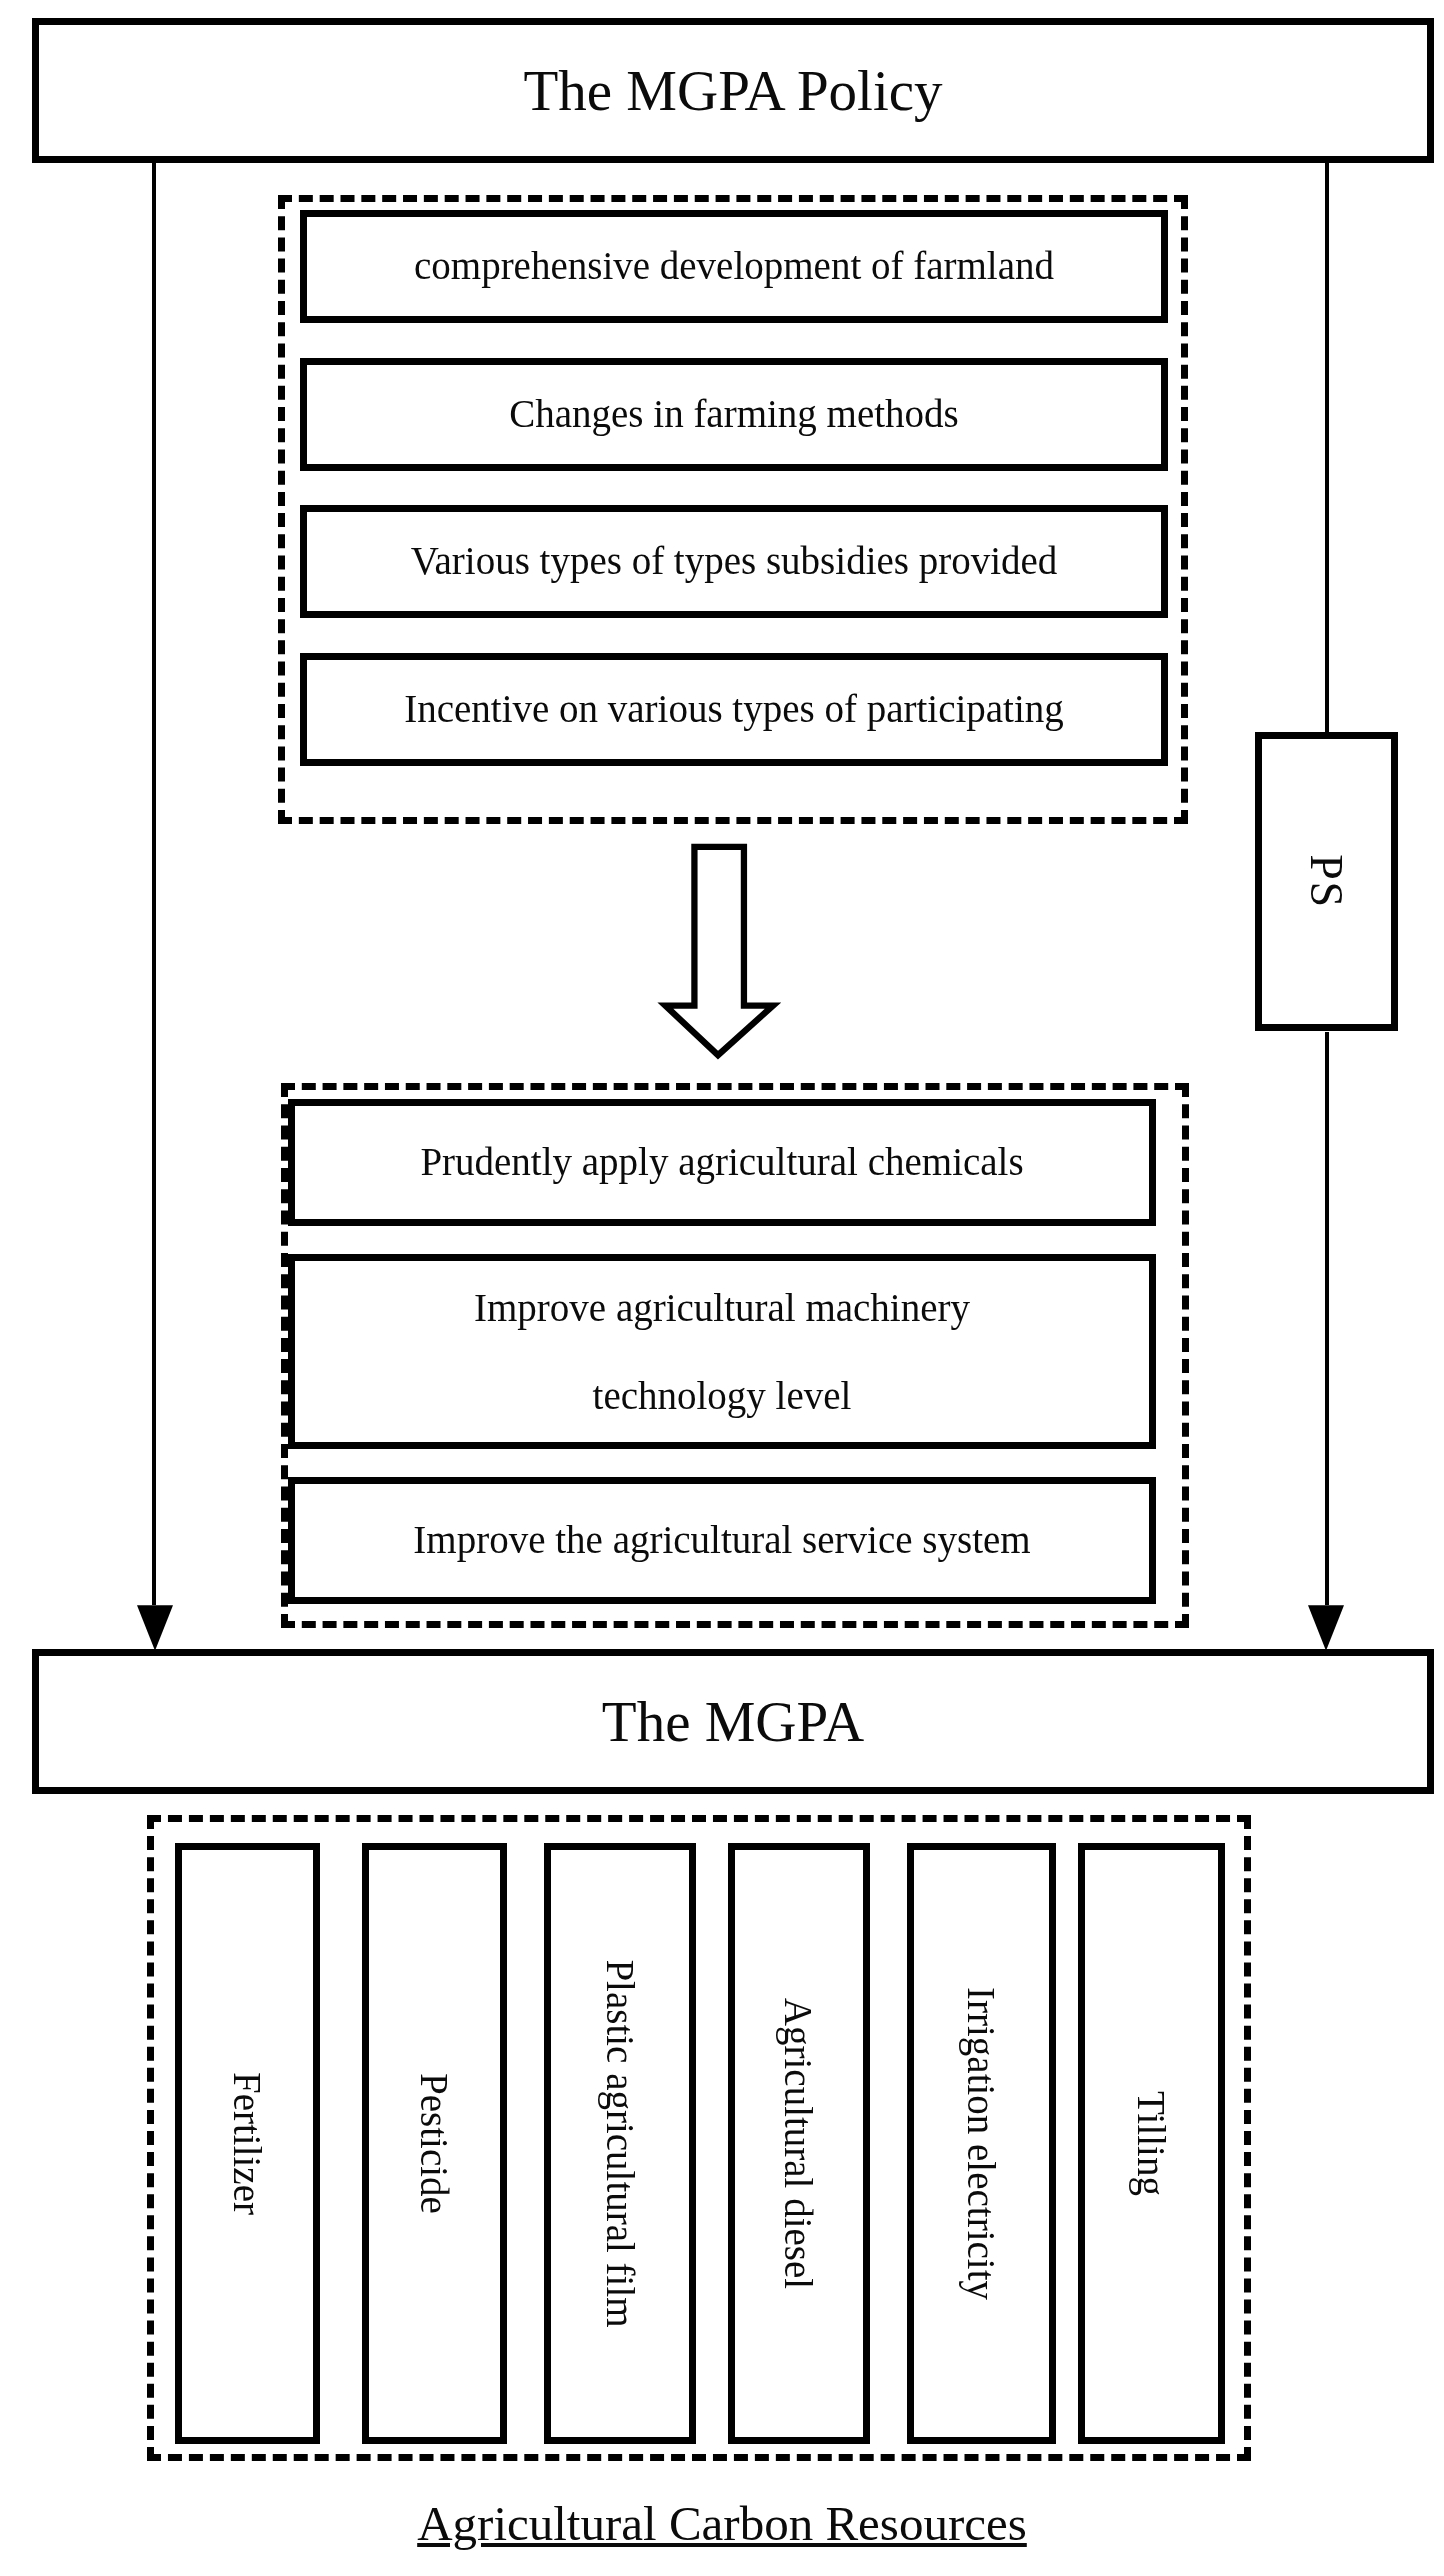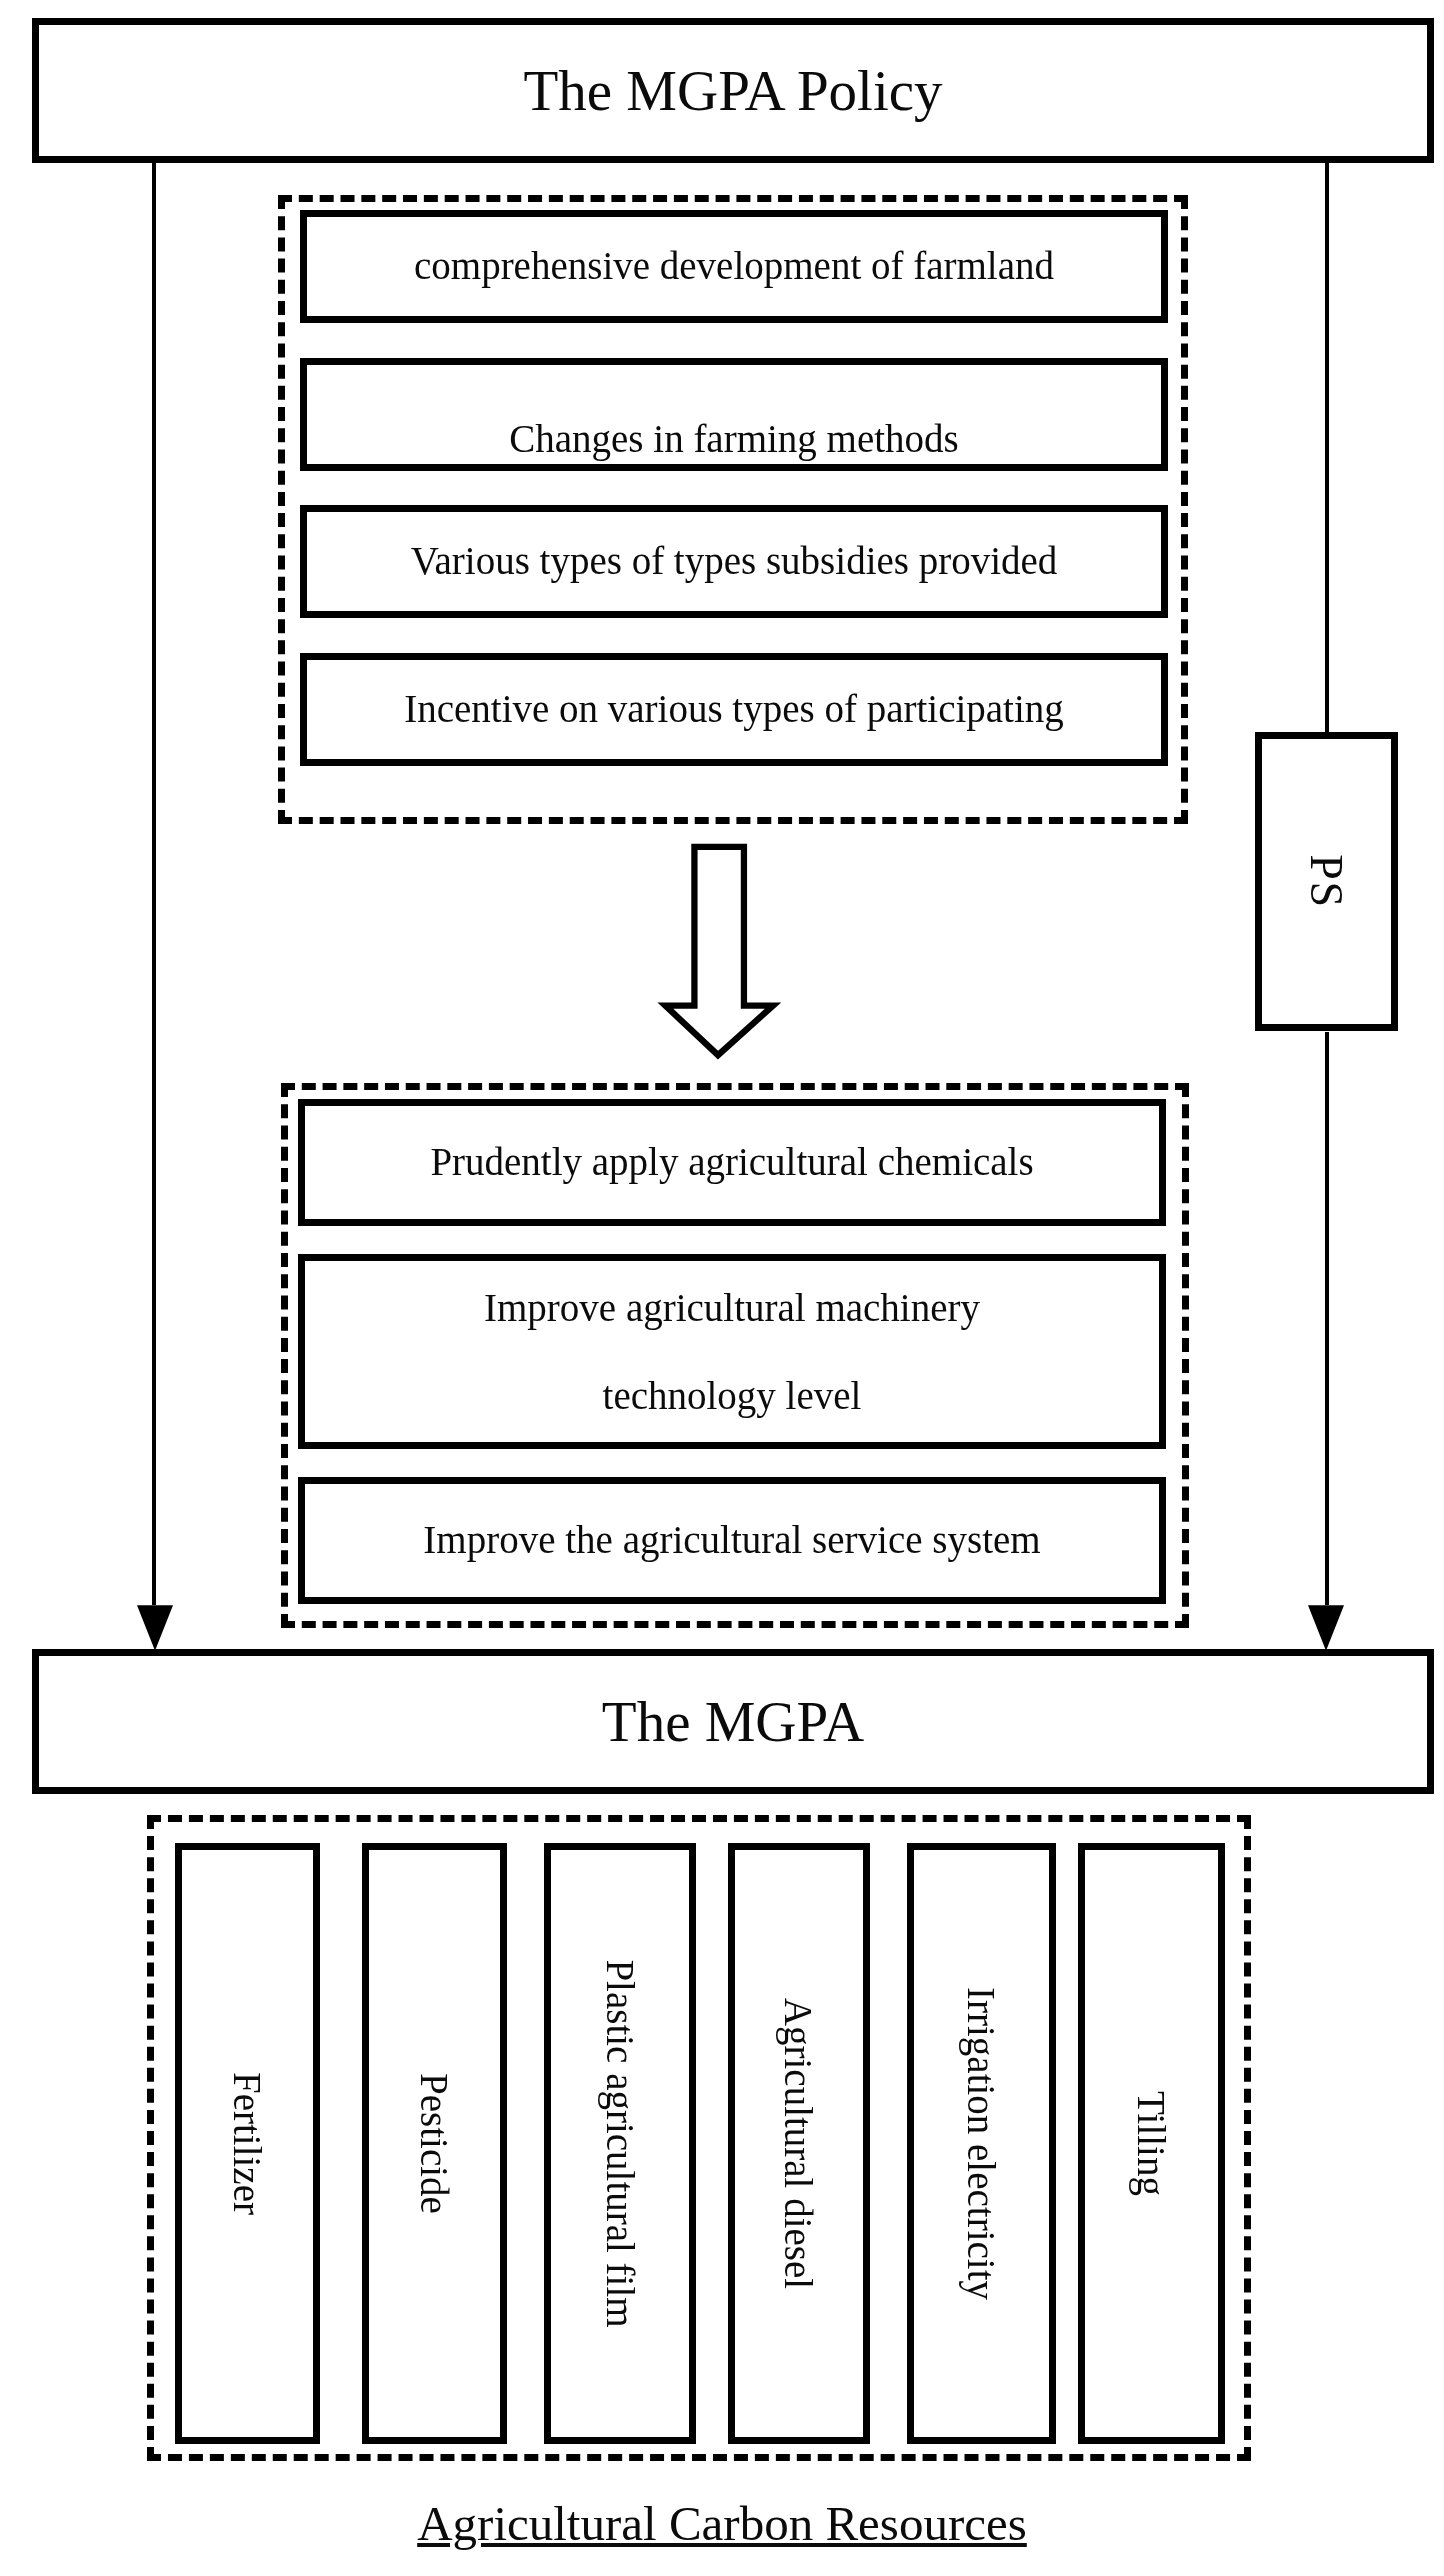--- a/index.html
+++ b/index.html
@@ -37,31 +37,31 @@
   
   #left-line{left:141px;top:161px;height:1444px;}
   #right-line-upper{left:1314px;top:161px;height:571px;}
   #right-line-lower{left:1314px;top:1032px;height:573px;}
   #left-arrowhead{left:126px;top:1605px;}
   #right-arrowhead{left:1297px;top:1605px;}
   
   #group1{left:267px;top:195px;width:910px;height:629px;}
   .g1-item{left:289px;width:868px;height:113px;}
   #g1-b1{top:210px;}
-  #g1-b2{top:358px;align-items:flex-end;}
+  #g1-b2{top:358px;}
   #g1-b3{top:505px;}
   #g1-b4{top:653px;}
   
   #down-arrow{position:absolute;left:644px;top:839px;}
   
   #ps-box{left:1244px;top:732px;width:143px;height:299px;}
   #ps-box .rot-cw{font-size:46px;letter-spacing:1.6px;}
   
   #group2{left:270px;top:1083px;width:908px;height:545px;}
-  .g2-item{left:287px;width:868px;}
+  .g2-item{left:277px;width:868px;}
   #g2-c1{top:1099px;height:127px;}
   #g2-c2{top:1254px;height:195px;}
   #g2-c2 .item-label{max-width:660px;line-height:2.25;}
   #g2-c3{top:1477px;height:127px;}
   
   #acer-box{left:21px;top:1649px;width:1402px;height:145px;}
   
   #group3{left:136px;top:1815px;width:1104px;height:646px;}
   .v-box{top:1843px;height:601px;}
   .v-box .rot-cw{font-size:39px;}

